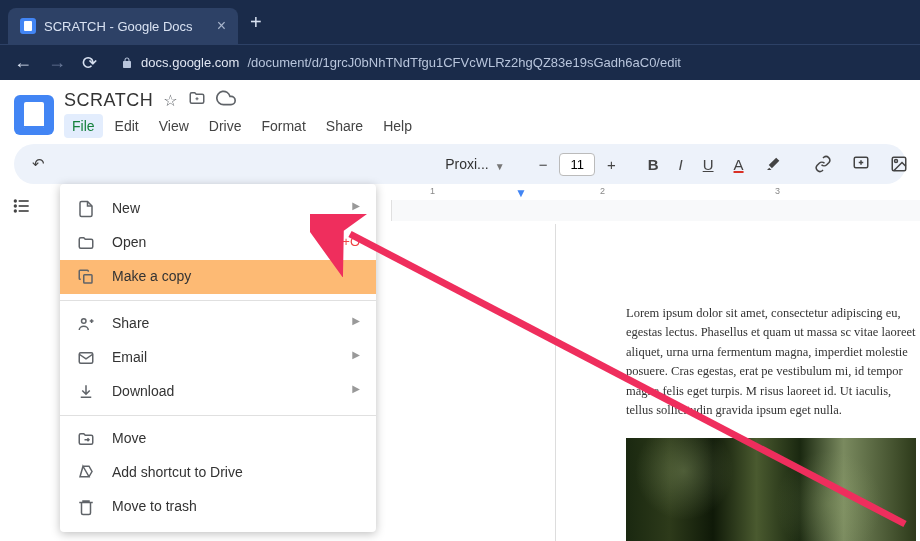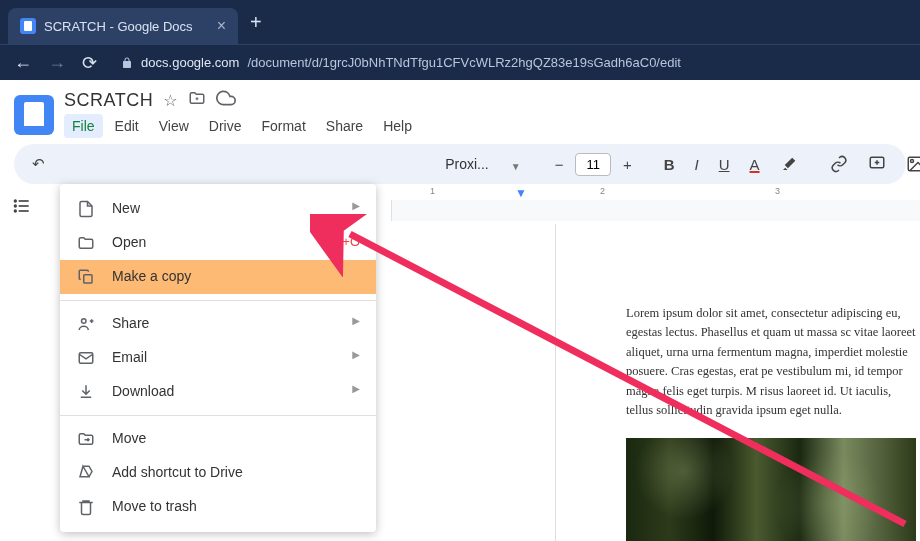--- a/index.html
+++ b/index.html
@@ -20,21 +20,21 @@
 .docs-logo::before{content:"";width:20px;height:26px;background:#fff;border-radius:2px;box-shadow:inset 0 -8px 0 -6px #4285f4,inset 0 -14px 0 -12px #4285f4,inset 0 -20px 0 -18px #4285f4}
 .doc-info{flex:1}
 .doc-title-row{display:flex;align-items:center;gap:10px;margin-bottom:2px}
 .doc-title{font-size:18px;color:#333;letter-spacing:0.5px}
 .title-icon{color:#5f6368;font-size:16px}
 .menu-bar{display:flex;gap:4px;font-size:14px;color:#444}
 .menu-item{padding:4px 8px;cursor:pointer;border-radius:4px}
 .menu-item.active{background:#e3edfd;color:#15803d}
 .toolbar{background:#edf2fa;border-radius:24px;margin:6px 14px 0;height:40px;display:flex;align-items:center;padding:0 10px;gap:4px}
 .tool-btn{padding:6px 8px;color:#444;cursor:pointer;border-radius:4px;font-size:15px;display:flex;align-items:center}
-.font-select{display:flex;align-items:flex-end;gap:22px;padding:4px 10px;font-size:14px;color:#333}
+.font-select{display:flex;align-items:flex-end;gap:6px;padding:4px 10px;font-size:14px;color:#333}
 .size-box{border:1px solid #bbb;border-radius:4px;padding:3px 10px;font-size:13px;background:#fff}
 .divider{width:1px;height:22px;background:#c7c7c7;margin:0 4px}
 .main-area{display:flex;position:relative}
 .left-sidebar{width:44px;background:#fff;display:flex;flex-direction:column;align-items:center;padding-top:12px;gap:12px}
 .sidebar-icon{color:#444;font-size:18px;cursor:pointer}
 .file-menu{position:absolute;left:60px;top:0;width:316px;background:#fff;border-radius:4px;box-shadow:0 2px 10px rgba(0,0,0,0.25);z-index:100;padding:8px 0}
 .menu-row{display:flex;align-items:flex-start;padding:8px 16px;gap:16px;font-size:14px;color:#333;cursor:pointer;position:relative}
 .menu-row.highlighted{background:#fdba74}
 .menu-icon{width:20px;color:#5f6368;display:flex;align-items:center;justify-content:center}
 .menu-arrow{margin-left:auto;color:#999;font-size:10px}

